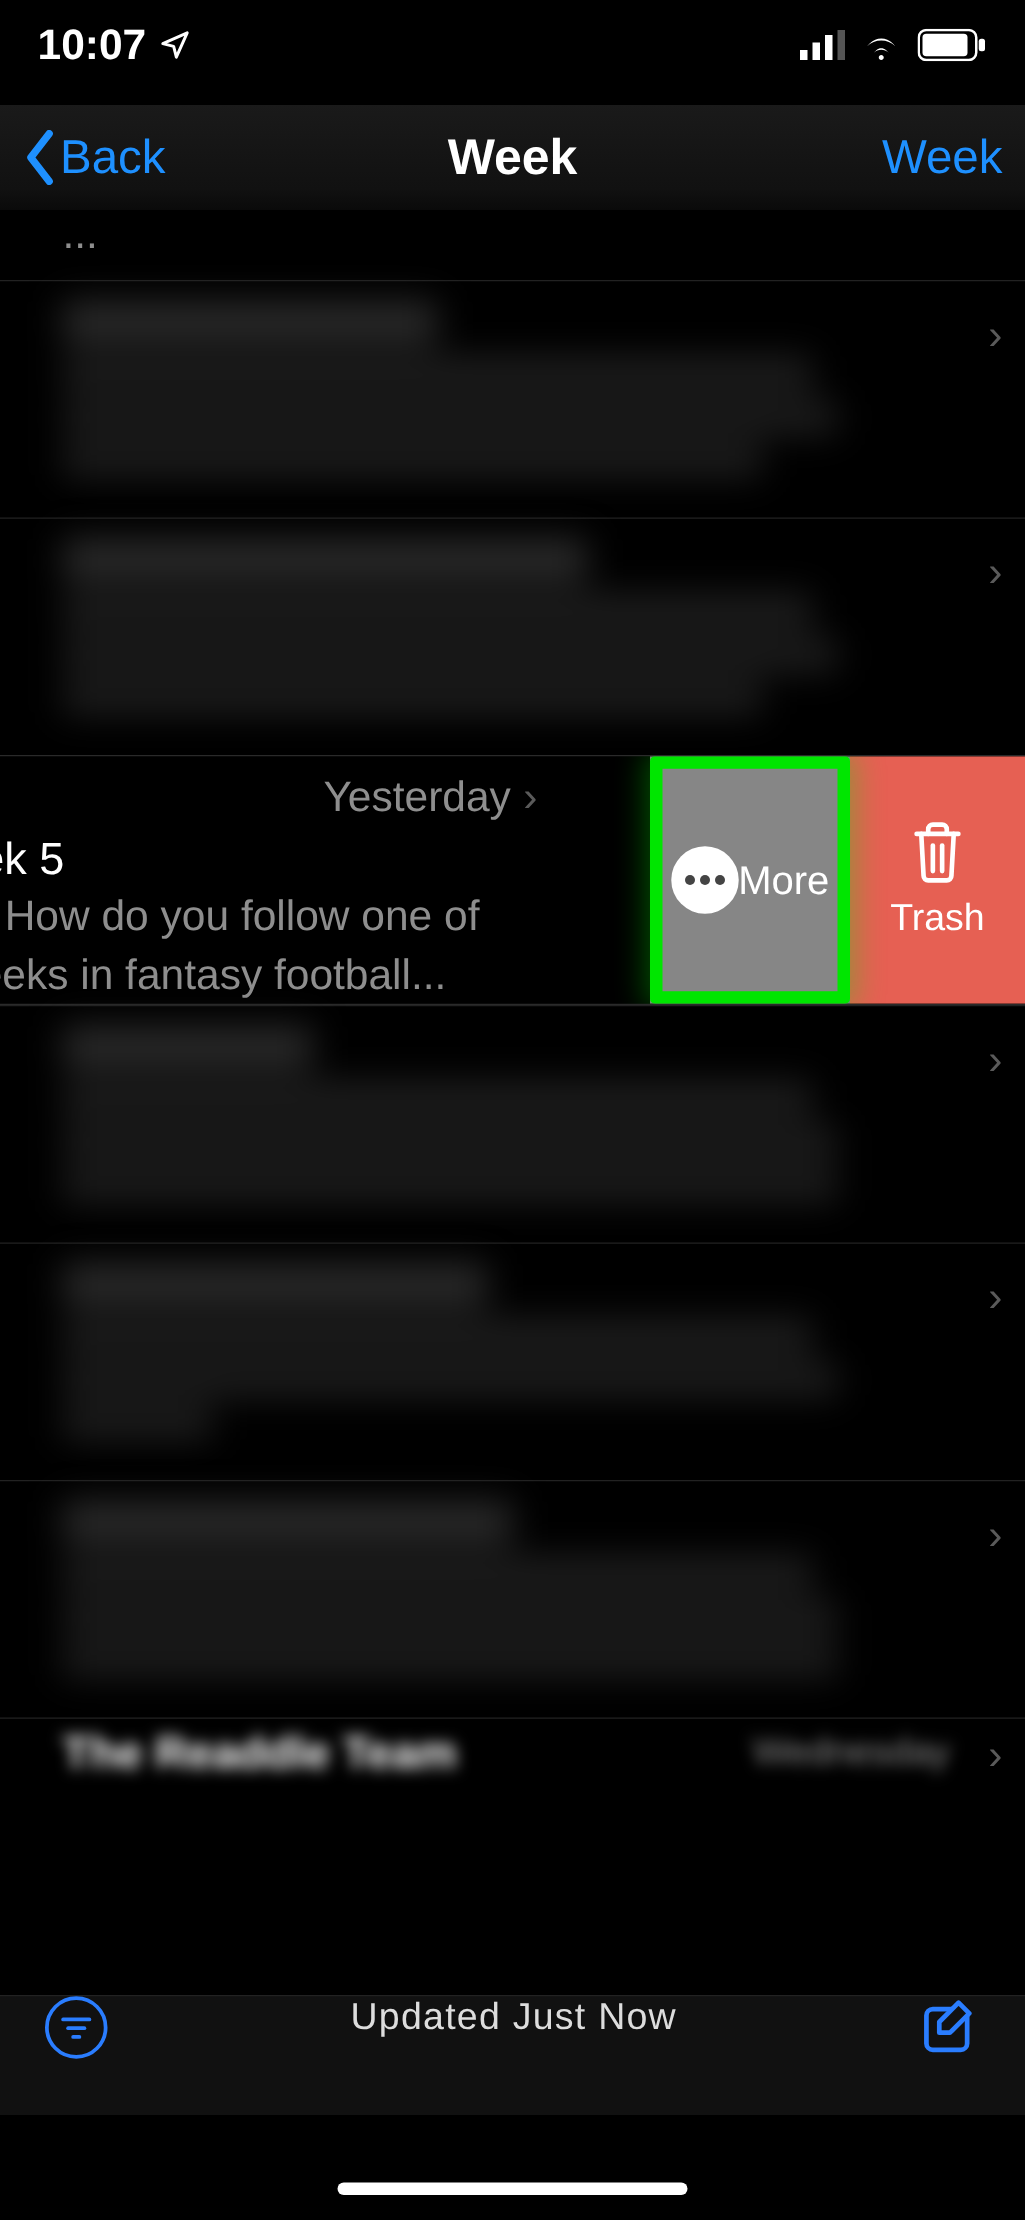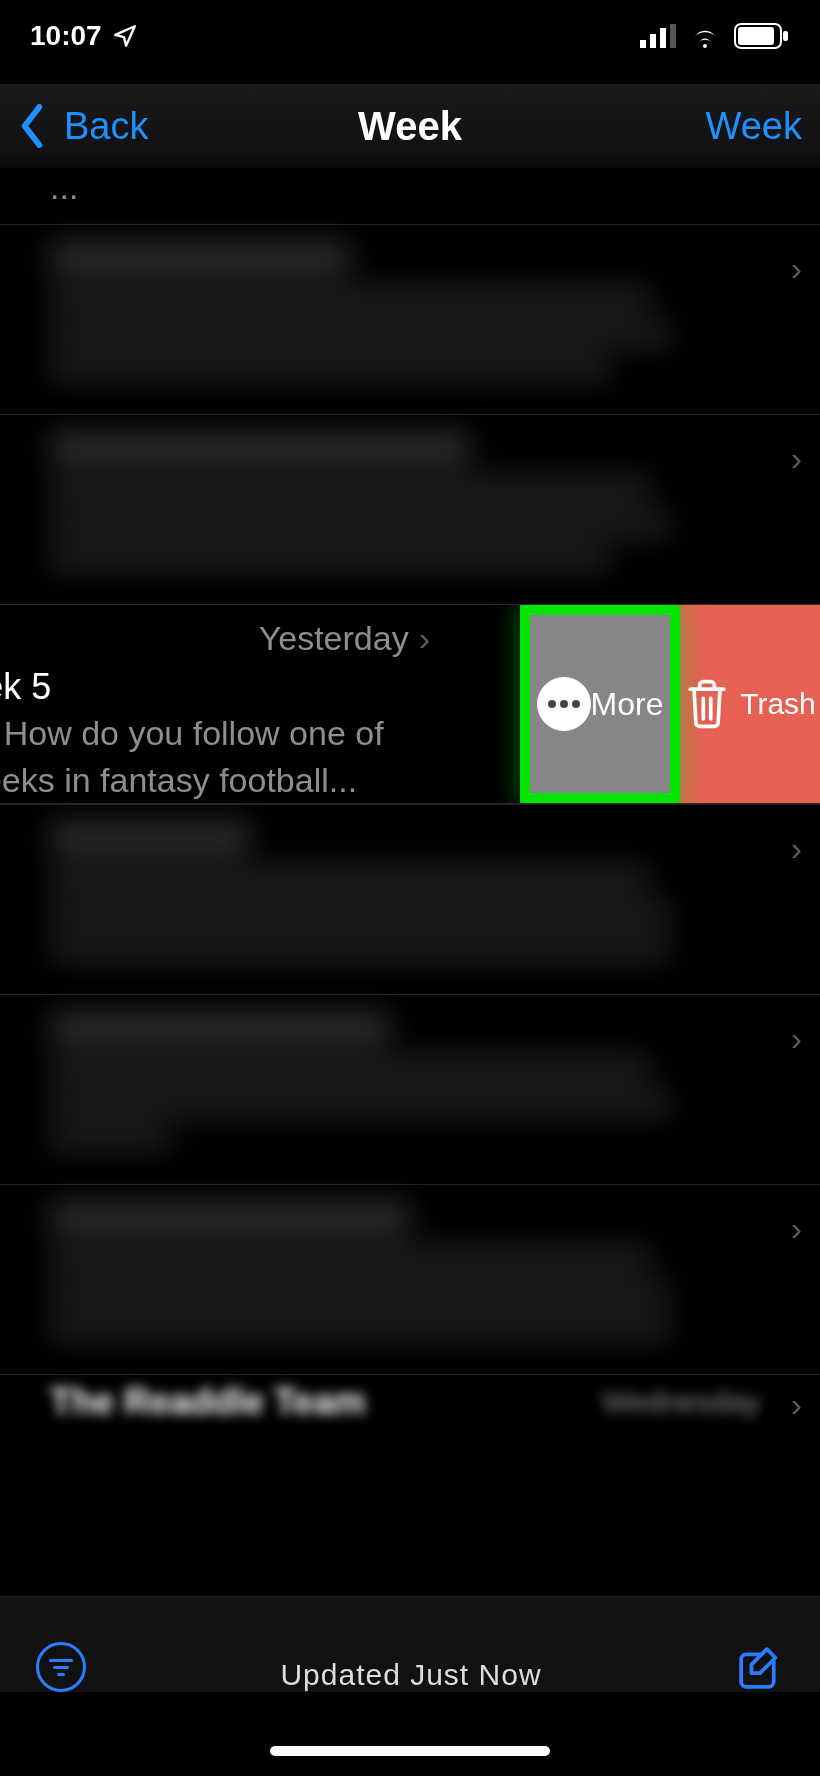--- a/index.html
+++ b/index.html
@@ -1,26 +1,26 @@
 <!DOCTYPE html>
 <html><head>
 <meta charset="utf-8">
 <style>
   * { margin: 0; padding: 0; box-sizing: border-box; }
   html, body { width: 820px; height: 1776px; background: #000; font-family: -apple-system, "Helvetica Neue", Arial, sans-serif; overflow: hidden; }
   .screen { position: relative; width: 820px; height: 1776px; background: #000; }
 
   
   .status-bar { position: absolute; top: 0; left: 0; right: 0; height: 72px; display: flex; align-items: center; justify-content: space-between; padding: 0 30px; }
-  .status-left { display: flex; align-items: center; gap: 10px; color: #fff; font-size: 28px; font-weight: 600; }
+  .status-left { display: flex; align-items: center; gap: 10px; color: #fff; font-size: 34px; font-weight: 600; }
   .status-right { display: flex; align-items: center; gap: 12px; }
 
   
   .nav-bar { position: absolute; top: 84px; left: 0; right: 0; height: 84px; display: flex; align-items: center; justify-content: space-between; padding: 0 18px; background: linear-gradient(#1a1a1a, #111 80%, #0a0a0a); }
-  .nav-back { display: flex; align-items: center; color: #1e90ff; font-size: 38px; gap: 18px; }
+  .nav-back { display: flex; align-items: center; color: #1e90ff; font-size: 38px; gap: 2px; }
   .nav-title { position: absolute; left: 0; right: 0; text-align: center; color: #fff; font-size: 40px; font-weight: 700; pointer-events: none; }
   .nav-edit { color: #1e90ff; font-size: 38px; }
 
   
   .list { position: absolute; top: 168px; left: 0; right: 0; bottom: 176px; overflow: hidden; }
   .dots-row { height: 56px; color: #8e8e8e; font-size: 34px; padding-left: 50px; display:flex; align-items:flex-start; }
 
   .row { position: relative; height: 190px; border-top: 1px solid #222; }
   .row-redact { position:absolute; inset:0; filter: blur(14px); }
   .redact-block { position:absolute; background:#1e1e1e; border-radius:4px; }
@@ -28,29 +28,29 @@
 
   
   .swiped-row { position: relative; height: 200px; border-top: 1px solid #2a2a2a; border-bottom: 1px solid #2a2a2a; background:#000; overflow:hidden; }
   .swiped-content { position:absolute; left:-70px; top:0; bottom:0; width: 510px; padding: 14px 0 0 0; color:#fff; }
   .row-date-wrap { display:flex; align-items:center; justify-content:flex-end; gap:10px; color:#8e8e8e; font-size:34px; padding-right:10px; }
   .row-subject { color:#fff; font-size:36px; margin-top:8px; }
   .row-preview { color:#8e8e8e; font-size:34px; line-height:1.25; margin-top:4px; }
 
   .actions-wrap { position:absolute; right:0; top:0; bottom:0; display:flex; }
   .more-outline { position:absolute; right:140px; top:0; bottom:0; width:160px; border:10px solid #00e600; box-shadow: 0 0 24px 4px rgba(0,230,0,0.35); z-index:5; pointer-events:none; border-radius:4px; }
-  .action-btn { width:140px; display:flex; flex-direction:row; align-items:center; justify-content:center; gap:10px; color:#fff; font-size:30px; }
+  .action-btn { width:140px; display:flex; flex-direction:column; align-items:center; justify-content:center; gap:10px; color:#fff; font-size:30px; }
   .action-more-bg { position:absolute; right:140px; top:0; bottom:0; width:160px; background:#868686; }
   .action-more { position:absolute; right:140px; top:0; bottom:0; width:160px; display:flex; flex-direction:row; align-items:center; justify-content:center; color:#fff; font-size:32px; }
   .action-trash { background:#e66053; width:140px; }
   .more-circle { width:54px; height:54px; border-radius:50%; background:#fff; display:flex; align-items:center; justify-content:center; }
   .more-circle .d { width:8px; height:8px; border-radius:50%; background:#444; margin:0 2px; }
 
   
-  .bottom-bar { position:absolute; bottom:84px; left:0; right:0; height:96px; background:#111; display:flex; align-items:flex-end; justify-content:space-between; padding:0 36px; border-top:1px solid #222; }
+  .bottom-bar { position:absolute; bottom:84px; left:0; right:0; height:96px; background:#111; display:flex; align-items:flex-start; justify-content:space-between; padding:0 36px; border-top:1px solid #222; }
   .filter-icon { width:50px; height:50px; border:3px solid #2a7dff; border-radius:50%; display:flex; flex-direction:column; align-items:center; justify-content:center; gap:4px; }
   .filter-icon span { display:block; background:#2a7dff; height:3px; border-radius:2px; }
   .status-text { color:#ddd; font-size:30px; letter-spacing:1px; }
   .compose-icon svg { display:block; }
 
   .home-indicator { position:absolute; bottom:20px; left:50%; transform:translateX(-50%); width:280px; height:10px; background:#fff; border-radius:6px; }
 
   
   .peek-row { position:relative; height:60px; border-top:1px solid #222; overflow:hidden; }
 </style>

